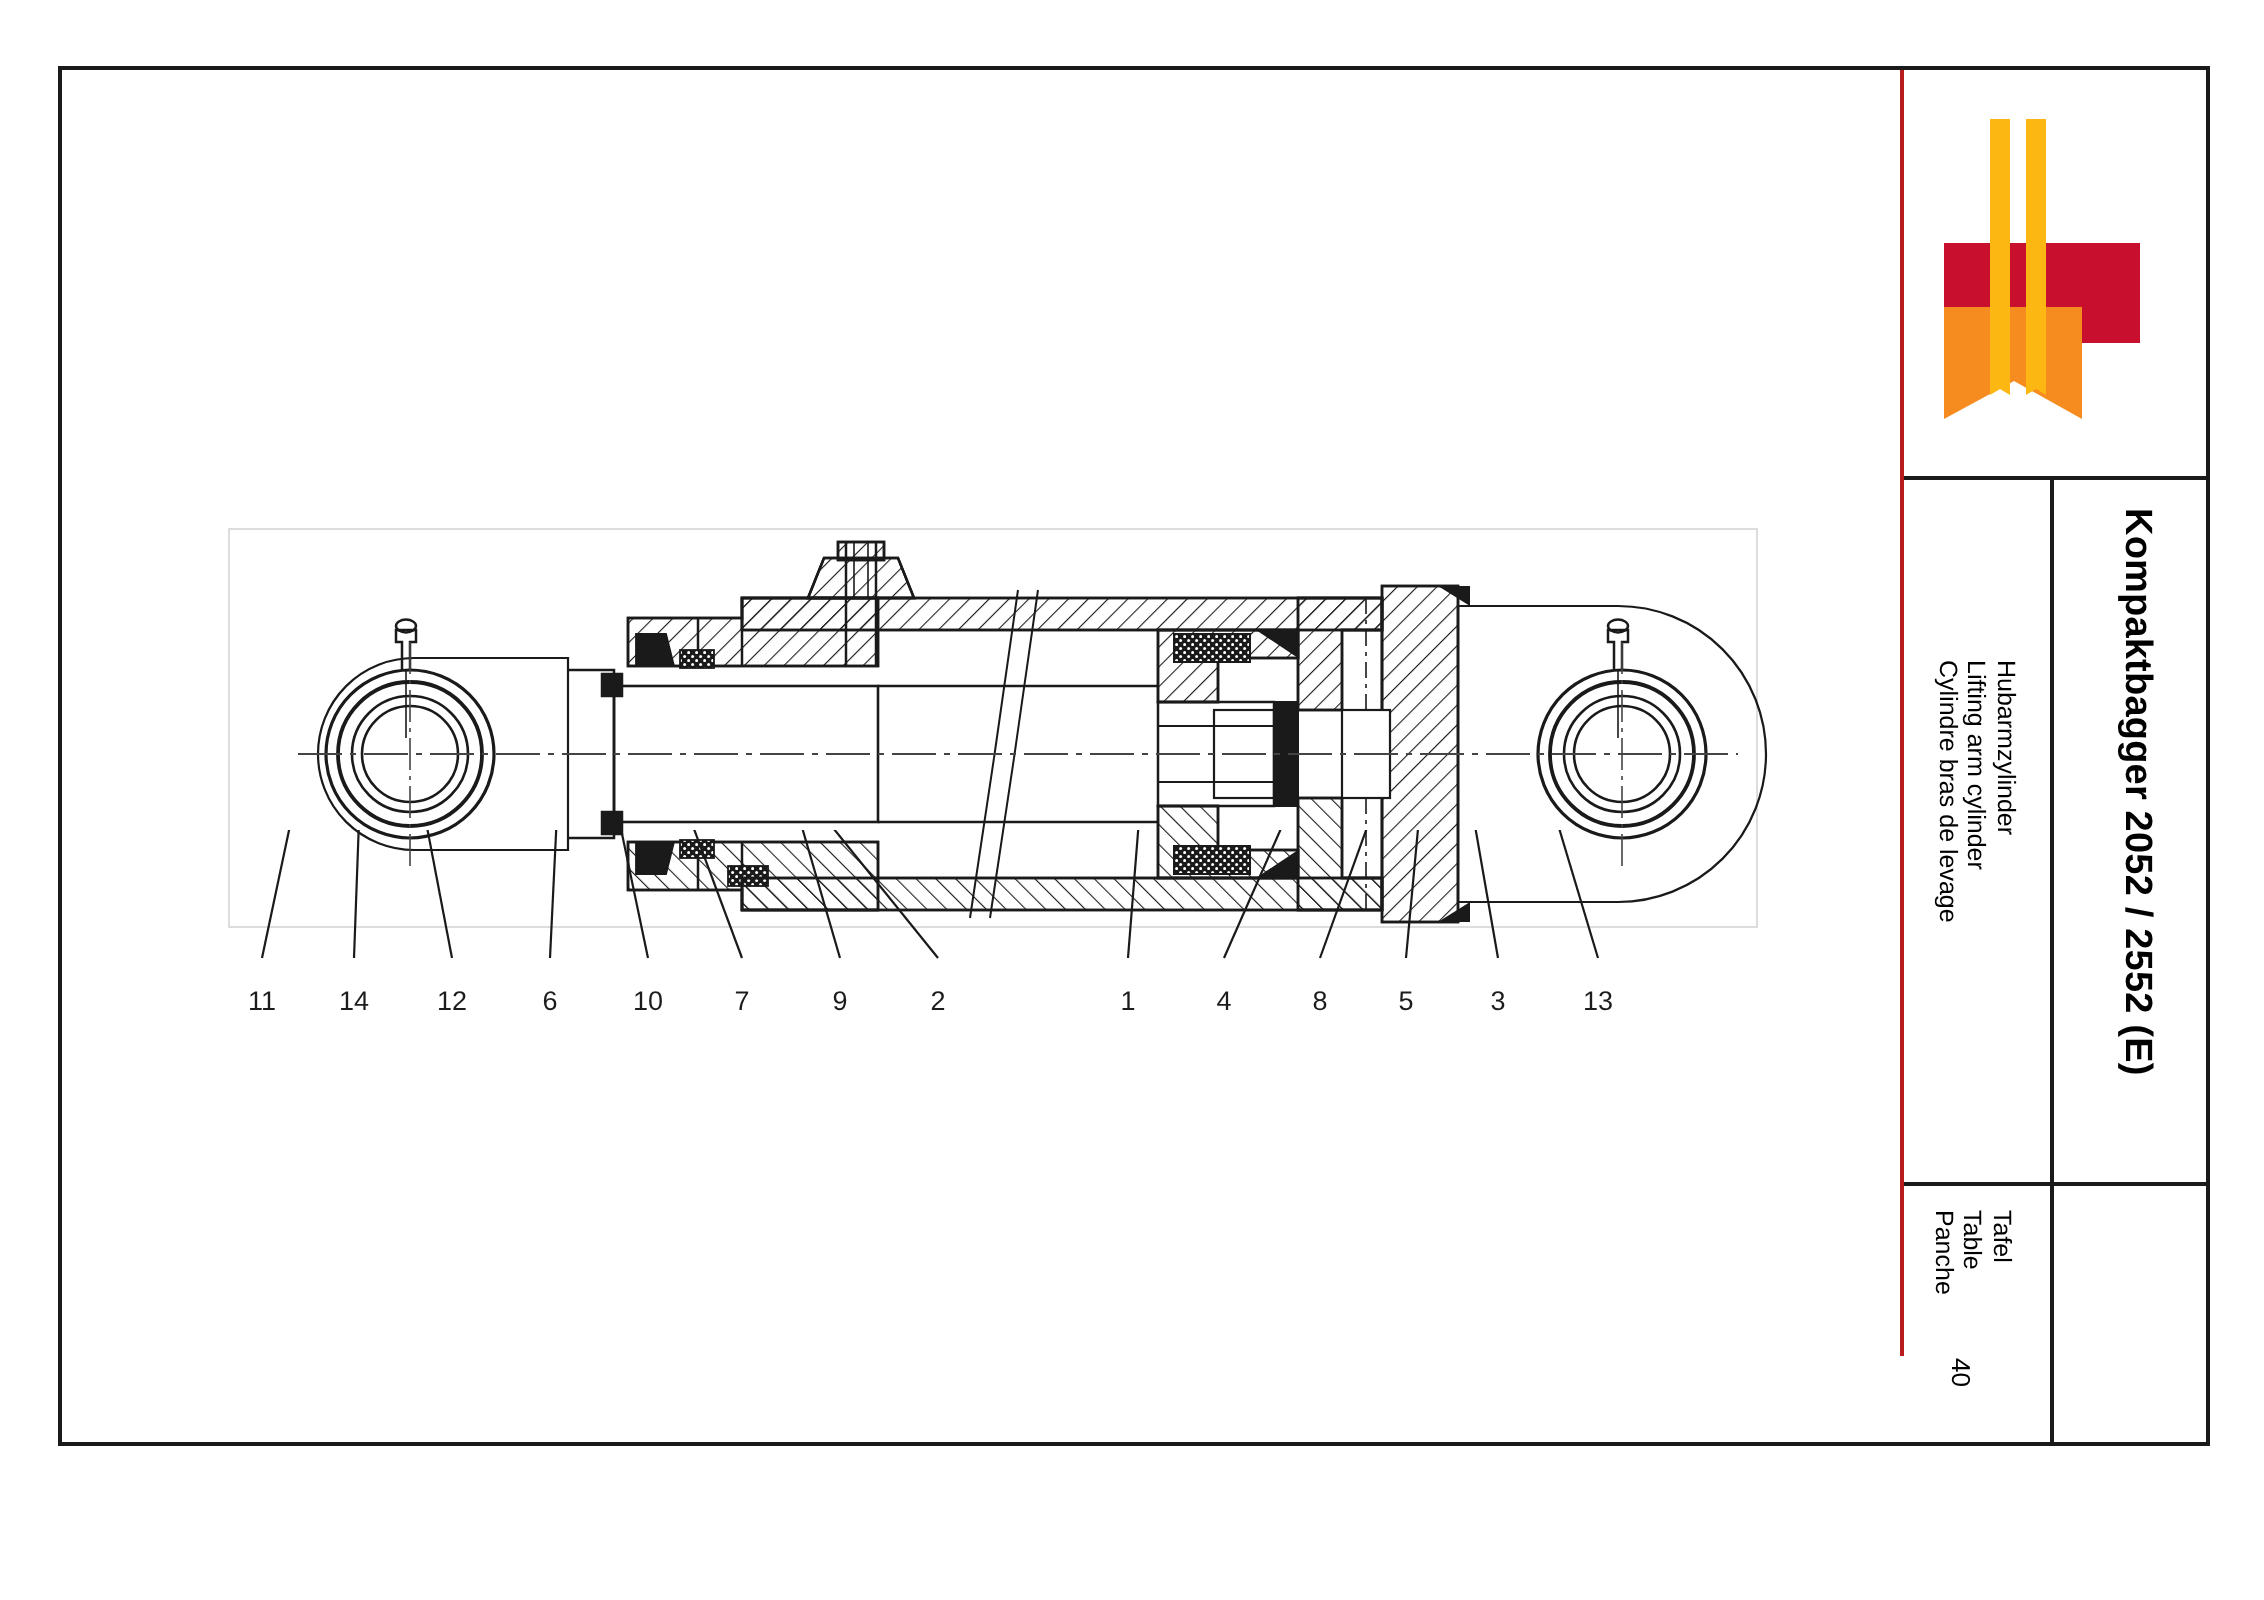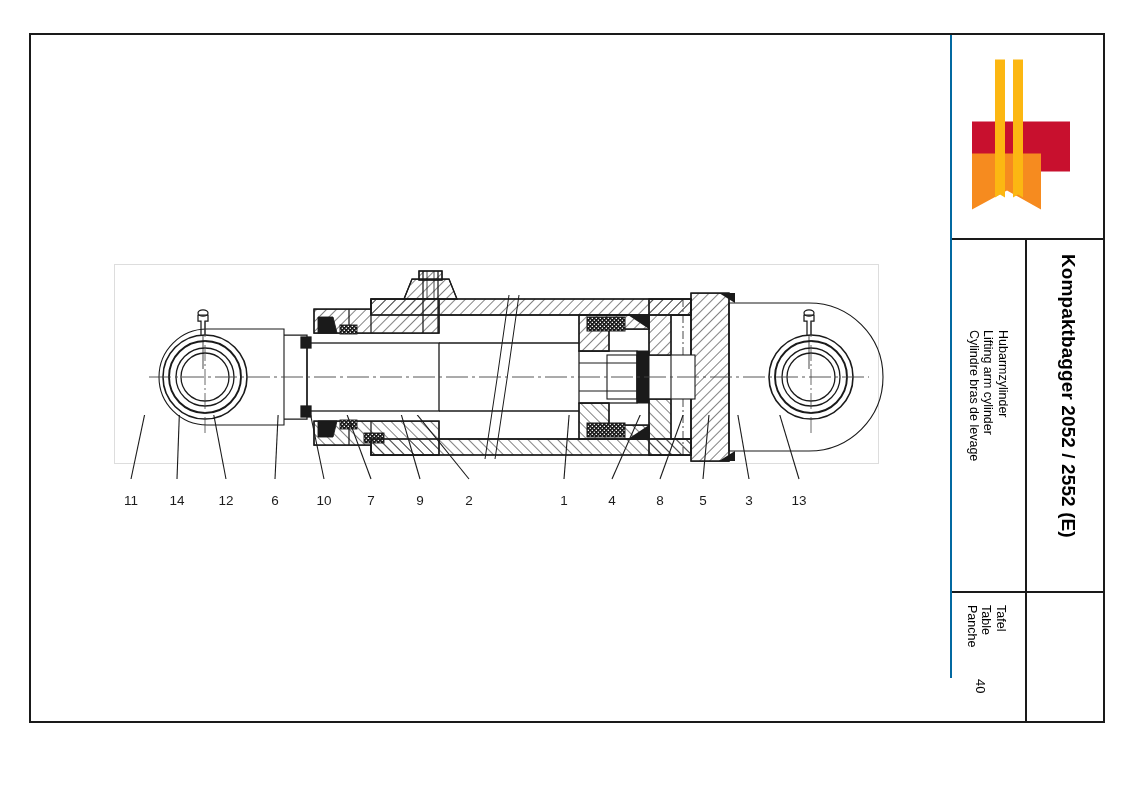--- a/index.html
+++ b/index.html
@@ -28,21 +28,21 @@
   }
 
   
   #drawing-pane {
     position: absolute;
     left: 0;
     top: 0;
     width: 921px;
     height: 643px;
     box-sizing: border-box;
-    border-right: 2px solid #0369a1;
+    border-right: 2px solid #b91c1c;
   }
 
   
   #figure-frame {
     position: absolute;
     left: 83px;
     top: 229px;
     width: 765px;
     height: 200px;
     border: 1px solid #dddddd;

